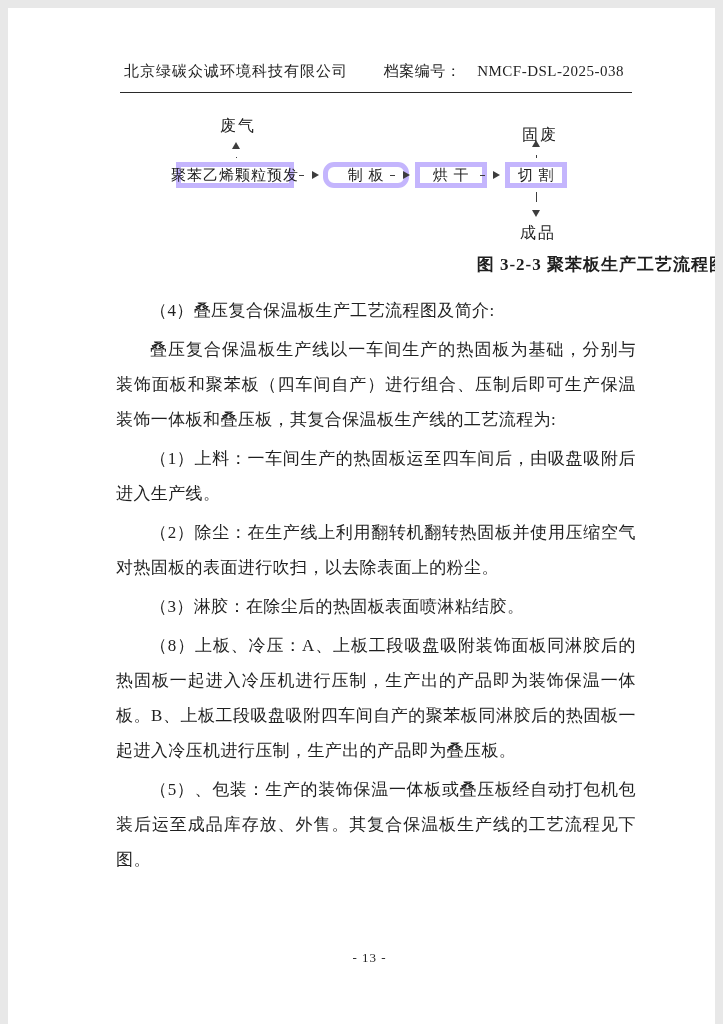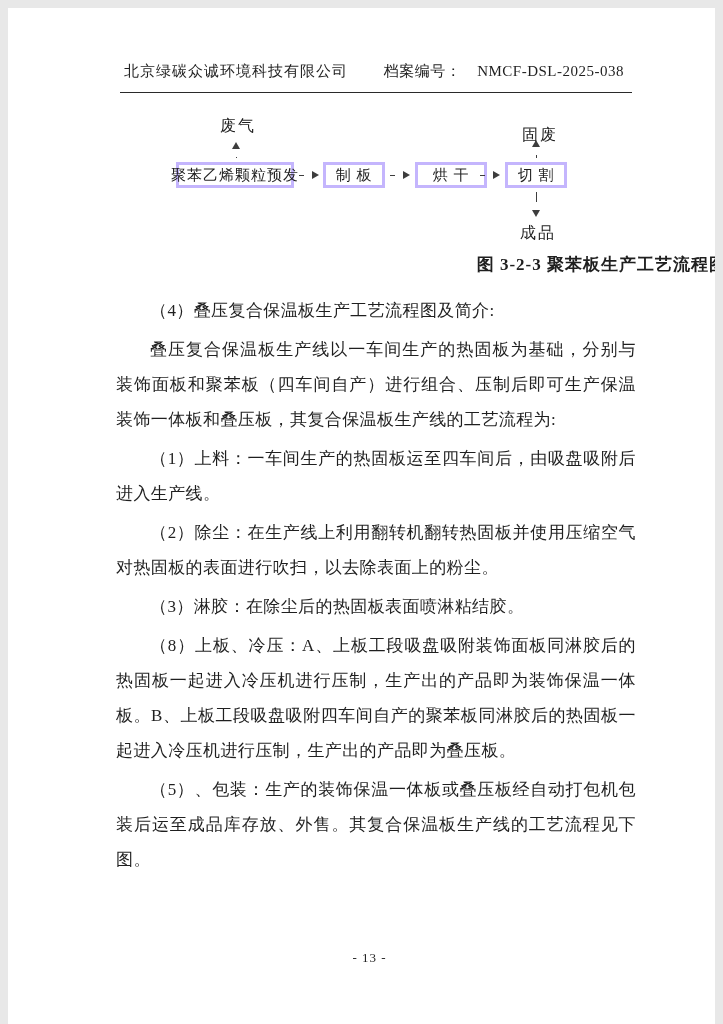--- a/index.html
+++ b/index.html
@@ -44,21 +44,21 @@
   .fc-label {
     position: absolute;
     white-space: nowrap;
     letter-spacing: 2px;
     font-size: 16px;
     text-align: right;
   }
   .fc-box {
     position: absolute;
     height: 26px;
-    border: 3px solid #c4b5fd;
+    border: 5px solid #c4b5fd;
     display: flex;
     align-items: center;
     justify-content: center;
     white-space: nowrap;
     background: #fff;
     letter-spacing: 1px;
   }
   .h-arrow {
     position: absolute;
     height: 8px;
@@ -159,21 +159,21 @@
         <span class="line"></span>
     </div>
 
     <div class="fc-box" style="left:60px; top:51px; width:118px;">聚苯乙烯颗粒预发</div>
 
     <div class="h-arrow" style="left:179px; top:60px; width:28px;">
       <span class="line"></span>
         <span class="head"></span>
     </div>
 
-    <div class="fc-box" style="left:207px; top:51px; width:62px;">制 板</div>
+    <div class="fc-box" style="left:207px; top:51px; width:86px;border-radius:11px;">制 板</div>
 
     <div class="h-arrow" style="left:270px; top:60px; width:28px;">
       <span class="line"></span>
         <span class="head"></span>
     </div>
 
     <div class="fc-box" style="left:299px; top:51px; width:72px;">烘 干</div>
 
     <div class="h-arrow" style="left:360px; top:60px; width:28px;">
       <span class="line"></span>

